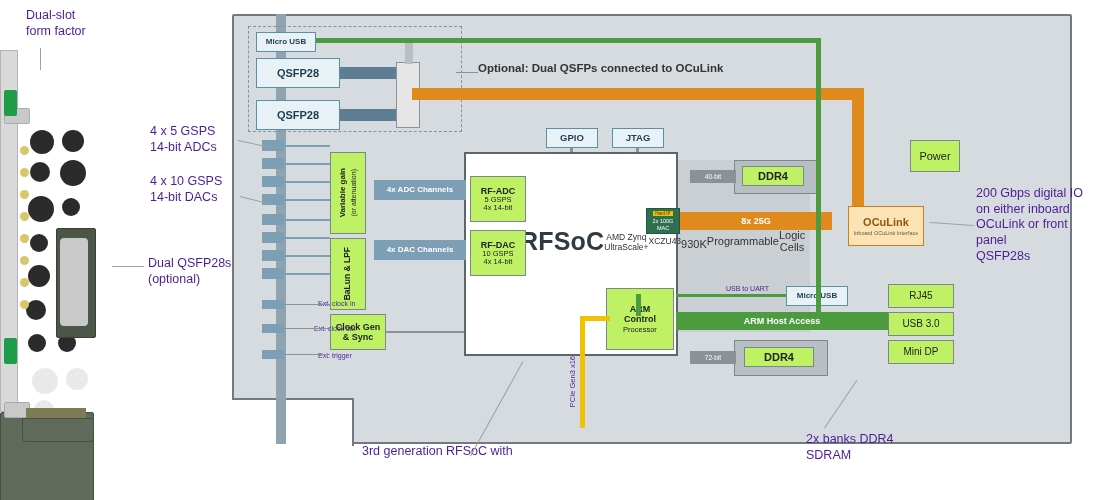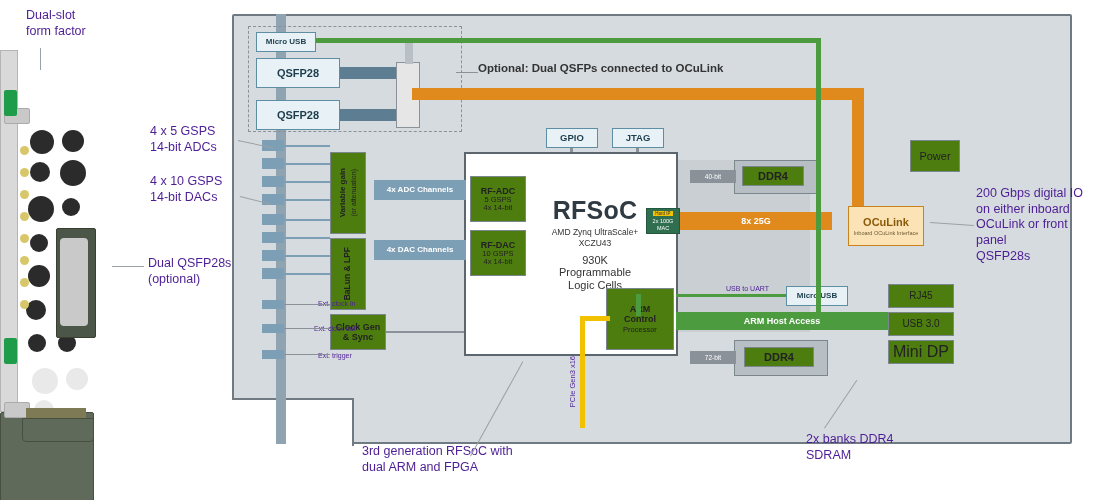--- a/index.html
+++ b/index.html
@@ -29,32 +29,32 @@
   #pcie-edge{
     left:276px;top:14px;width:10px;height:430px;background:#8fa3b0;
   }
   
   #fpga-region{
     left:464px;top:152px;width:210px;height:200px;
     background:#ffffff;border:2px solid #5b666e;
   }
   #soc-label{
     left:520px;top:196px;width:150px;height:90px;
-    flex-direction:column;justify-content:flex-start;
+    justify-content:flex-start;
   }
   #soc-title{font-size:25px;font-weight:bold;color:#2f3a42;letter-spacing:.2px;}
   #soc-sub{font-size:8.5px;margin-top:4px;color:#333;}
   #soc-sub2{font-size:11px;margin-top:6px;color:#333;}
 
   
   .bluebox{
     background:#e8f2f6;border:1px solid #5d8ea3;color:#1d3d4e;font-size:9px;font-weight:bold;
   }
   .whitebox{
-    background:#4d7c0f;border:1px solid #7b868d;color:#222;font-size:8px;
+    background:#bef264;border:1px solid #7b868d;color:#222;font-size:8px;
   }
   .vtext{writing-mode:vertical-rl;transform:rotate(180deg);}
 
   
   .ln{position:absolute;background:#8a9198;}
   .grn{background:#4c9c3f;}
   .org{background:#e08a1e;}
   .ylw{background:#f2c200;}
 
   .dashed{
@@ -285,21 +285,21 @@
 <div class="abs grn" style="left:316px;top:38px;width:500px;height:5px;"></div>
 <div class="abs grn" style="left:816px;top:38px;width:5px;height:278px;"></div>
 <div class="abs grn" style="left:636px;top:294px;width:5px;height:22px;"></div>
 
 <div class="box whitebox" style="left:888px;top:284px;width:66px;height:24px;font-size:10px;">
   <span>RJ45</span>
 </div>
 <div class="box whitebox" style="left:888px;top:312px;width:66px;height:24px;font-size:10px;">
   <span>USB 3.0</span>
 </div>
-<div class="box whitebox" style="left:888px;top:340px;width:66px;height:24px;font-size:16px;">
+<div class="box whitebox" style="left:888px;top:340px;width:66px;height:24px;font-size:10px;">
   <span>Mini DP</span>
 </div>
 
 <div class="abs ylw" style="left:580px;top:316px;width:5px;height:112px;"></div>
 <div class="abs ylw" style="left:580px;top:316px;width:30px;height:5px;"></div>
 <div class="callout" style="left:568px;top:356px;font-size:7.5px;writing-mode:vertical-rl;transform:rotate(180deg);">PCIe Gen3 x16</div>
 
 <div class="callout" style="left:26px;top:8px;">
   <div>Dual-slot</div>
   <div>form factor</div>
@@ -327,21 +327,20 @@
 <div class="callout" style="left:976px;top:186px;">
   <div>200 Gbps digital IO</div>
   <div>on either inboard</div>
   <div>OCuLink or front panel</div>
   <div>QSFP28s</div>
 </div>
 <div class="leader" style="left:930px;top:222px;width:44px;transform:rotate(4deg);"></div>
 
 <div class="callout" style="left:362px;top:444px;">
   <div>3rd generation RFSoC with</div>
-  <div>dual ARM and FPGA</div>
 </div>
 <div class="leader" style="left:470px;top:456px;width:108px;transform:rotate(-61deg);"></div>
 
 <div class="callout" style="left:806px;top:432px;">
   <div>2x banks DDR4</div>
   <div>SDRAM</div>
 </div>
 <div class="leader" style="left:824px;top:428px;width:58px;transform:rotate(-56deg);"></div>
 
 </body></html>

